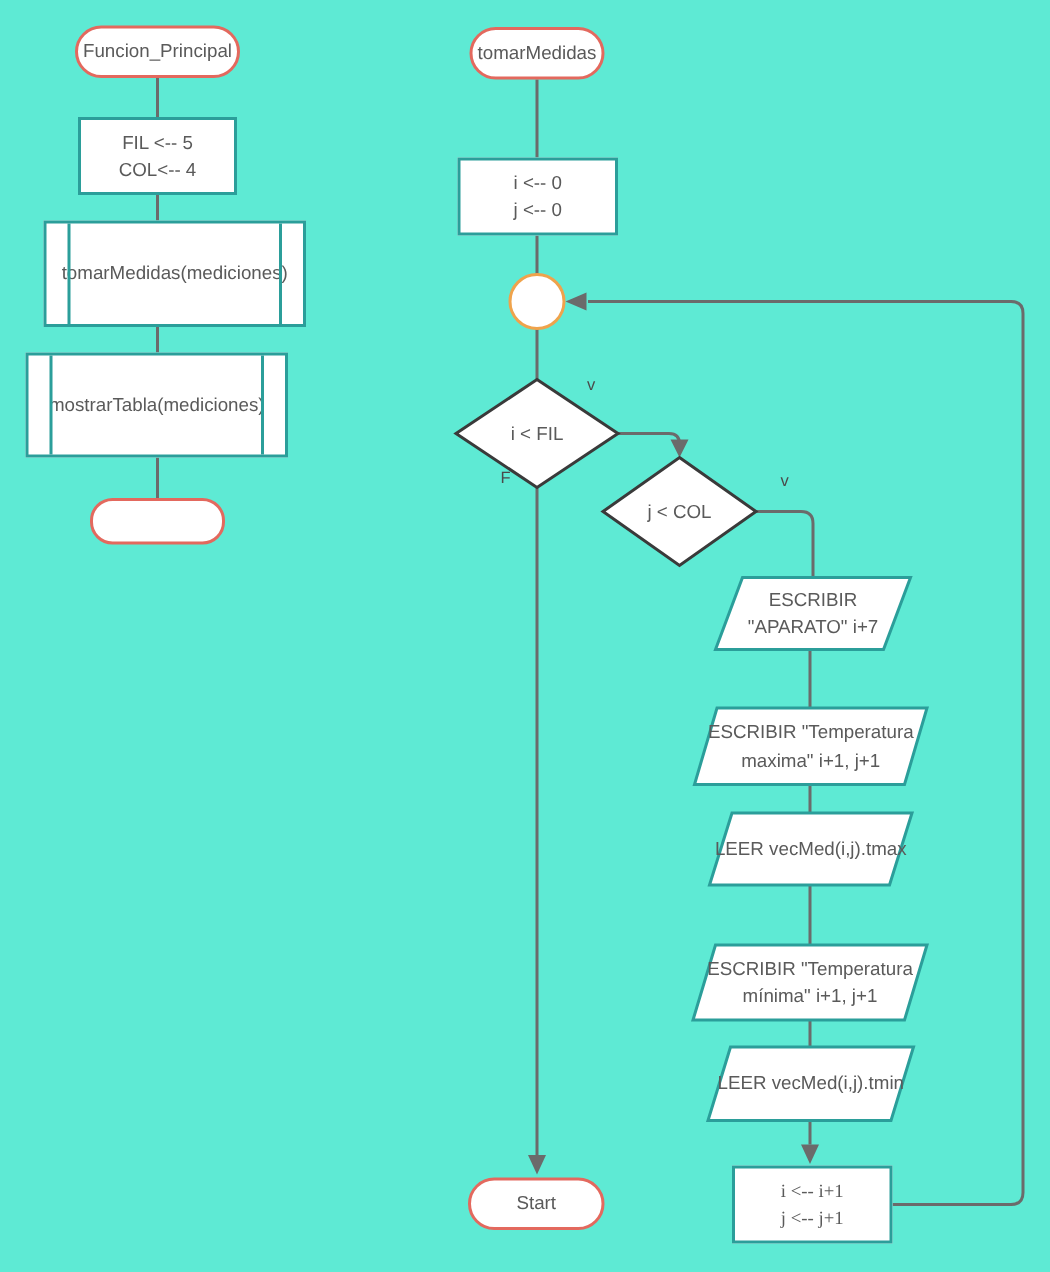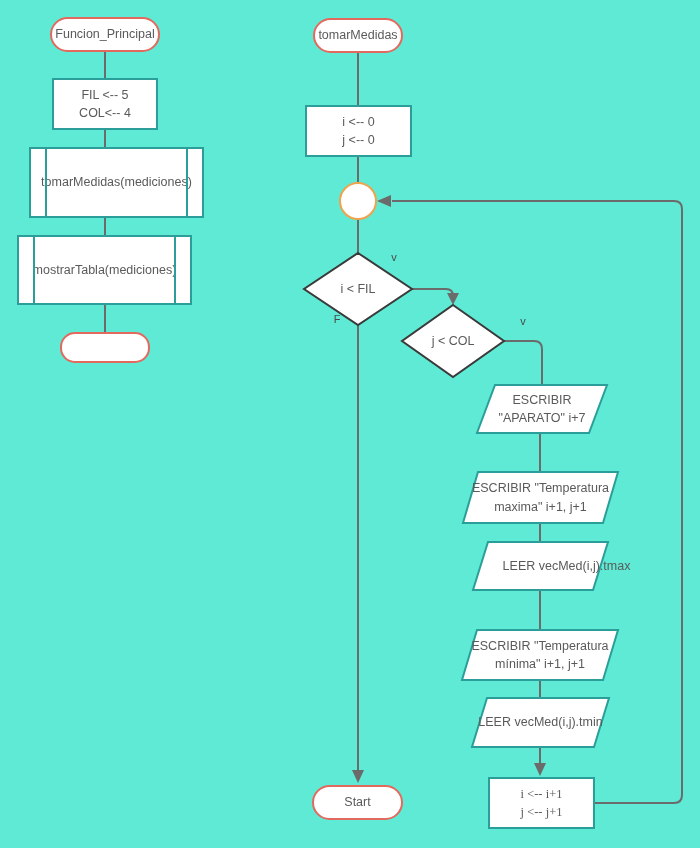--- a/index.html
+++ b/index.html
@@ -156,21 +156,21 @@
   <div class="branch-label" style="left:515px;top:315px;">v</div>
 
   <div class="shape-label" style="left:477px;top:385px;width:130px;height:48px;">
     <span class="lbl">ESCRIBIR
 "APARATO" i+7</span>
   </div>
   <div class="shape-label" style="left:463px;top:472px;width:155px;height:51px;">
     <span class="lbl">ESCRIBIR  "Temperatura
 maxima" i+1, j+1</span>
   </div>
-  <div class="shape-label" style="left:499px;top:542px;width:135px;height:48px;">
+  <div class="shape-label" style="left:473px;top:542px;width:135px;height:48px;">
     <span class="lbl">LEER vecMed(i,j).tmax</span>
   </div>
   <div class="shape-label" style="left:462px;top:630px;width:156px;height:50px;">
     <span class="lbl">ESCRIBIR  "Temperatura
 mínima" i+1, j+1</span>
   </div>
   <div class="shape-label" style="left:472px;top:698px;width:137px;height:49px;">
     <span class="lbl">LEER vecMed(i,j).tmin</span>
   </div>
 

